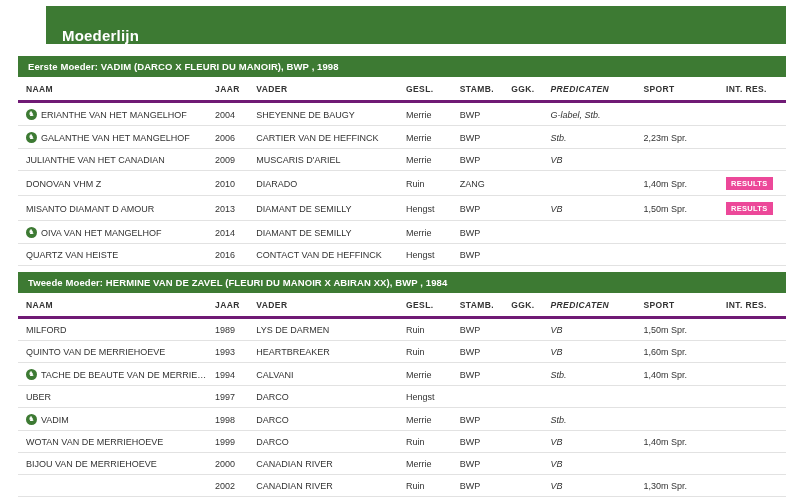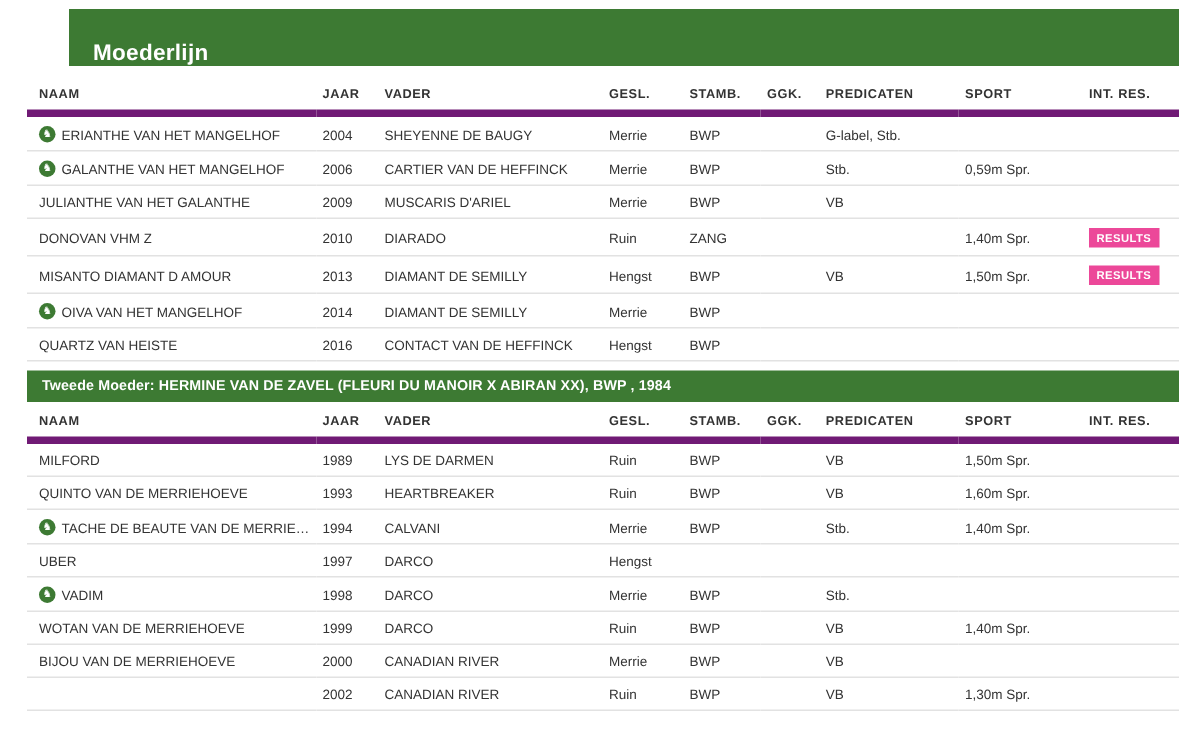--- a/index.html
+++ b/index.html
@@ -55,38 +55,38 @@
     border-collapse: collapse;
     table-layout: fixed;
   }
   thead th {
     text-align: left;
     font-size: 8.5px;
     font-weight: bold;
     color: #333333;
     letter-spacing: 0.4px;
     padding: 7px 4px 6px 4px;
-    border-bottom: 5px solid #701a75;
+    border-bottom: 3px solid #701a75;
   }
   tbody td {
     font-size: 9px;
     color: #333333;
     padding: 6px 4px 5px 4px;
     border-bottom: 1px solid #e2e2e2;
     white-space: nowrap;
     overflow: hidden;
     text-overflow: ellipsis;
   }
   .c-naam   { width: 187px; padding-left: 8px !important; }
   .c-jaar   { width: 40px; }
   .c-vader  { width: 145px; }
   .c-gesl   { width: 52px; }
   .c-stamb  { width: 50px; }
   .c-ggk    { width: 38px; }
-  .c-pred   { width: 90px; }
+  .c-pred   { width: 90px; font-style: italic; }
   .c-sport  { width: 80px; }
   .c-res    { width: 62px; }
   .name-cell {
     display: flex;
     align-items: center;
     gap: 4px;
   }
   .horse-icon {
     display: inline-block;
     width: 11px;
@@ -119,20 +119,21 @@
 <body>
 
 <div id="page">
 
   <div class="header-bar">
     <span class="header-title">Moederlijn</span>
   </div>
 
   <div class="content">
     <div id="sections">
+        <div class="section-bar">Eerste Moeder: VADIM (DARCO X FLEURI DU MANOIR), BWP , 1998</div>
         <table>
           <thead>
             <tr>
               <th class="c-naam">NAAM</th>
               <th class="c-jaar">JAAR</th>
               <th class="c-vader">VADER</th>
               <th class="c-gesl">GESL.</th>
               <th class="c-stamb">STAMB.</th>
               <th class="c-ggk">GGK.</th>
               <th class="c-pred">PREDICATEN</th>
@@ -163,27 +164,27 @@
                   <span class="horse-icon">♞</span>
                   <span class="name-text">GALANTHE VAN HET MANGELHOF</span>
                 </span>
               </td>
               <td class="c-jaar">2006</td>
               <td class="c-vader">CARTIER VAN DE HEFFINCK</td>
               <td class="c-gesl">Merrie</td>
               <td class="c-stamb">BWP</td>
               <td class="c-ggk"></td>
               <td class="c-pred">Stb.</td>
-              <td class="c-sport">0,59m Spr.</td>
-              <td class="c-res"></td>
-            </tr>
-            <tr>
-              <td class="c-naam">
-                <span class="name-cell">
-                  <span class="name-text">JULIANTHE VAN HET GALANTHE</span>
+              <td class="c-sport">2,23m Spr.</td>
+              <td class="c-res"></td>
+            </tr>
+            <tr>
+              <td class="c-naam">
+                <span class="name-cell">
+                  <span class="name-text">JULIANTHE VAN HET CANADIAN</span>
                 </span>
               </td>
               <td class="c-jaar">2009</td>
               <td class="c-vader">MUSCARIS D'ARIEL</td>
               <td class="c-gesl">Merrie</td>
               <td class="c-stamb">BWP</td>
               <td class="c-ggk"></td>
               <td class="c-pred">VB</td>
               <td class="c-sport"></td>
               <td class="c-res"></td>

